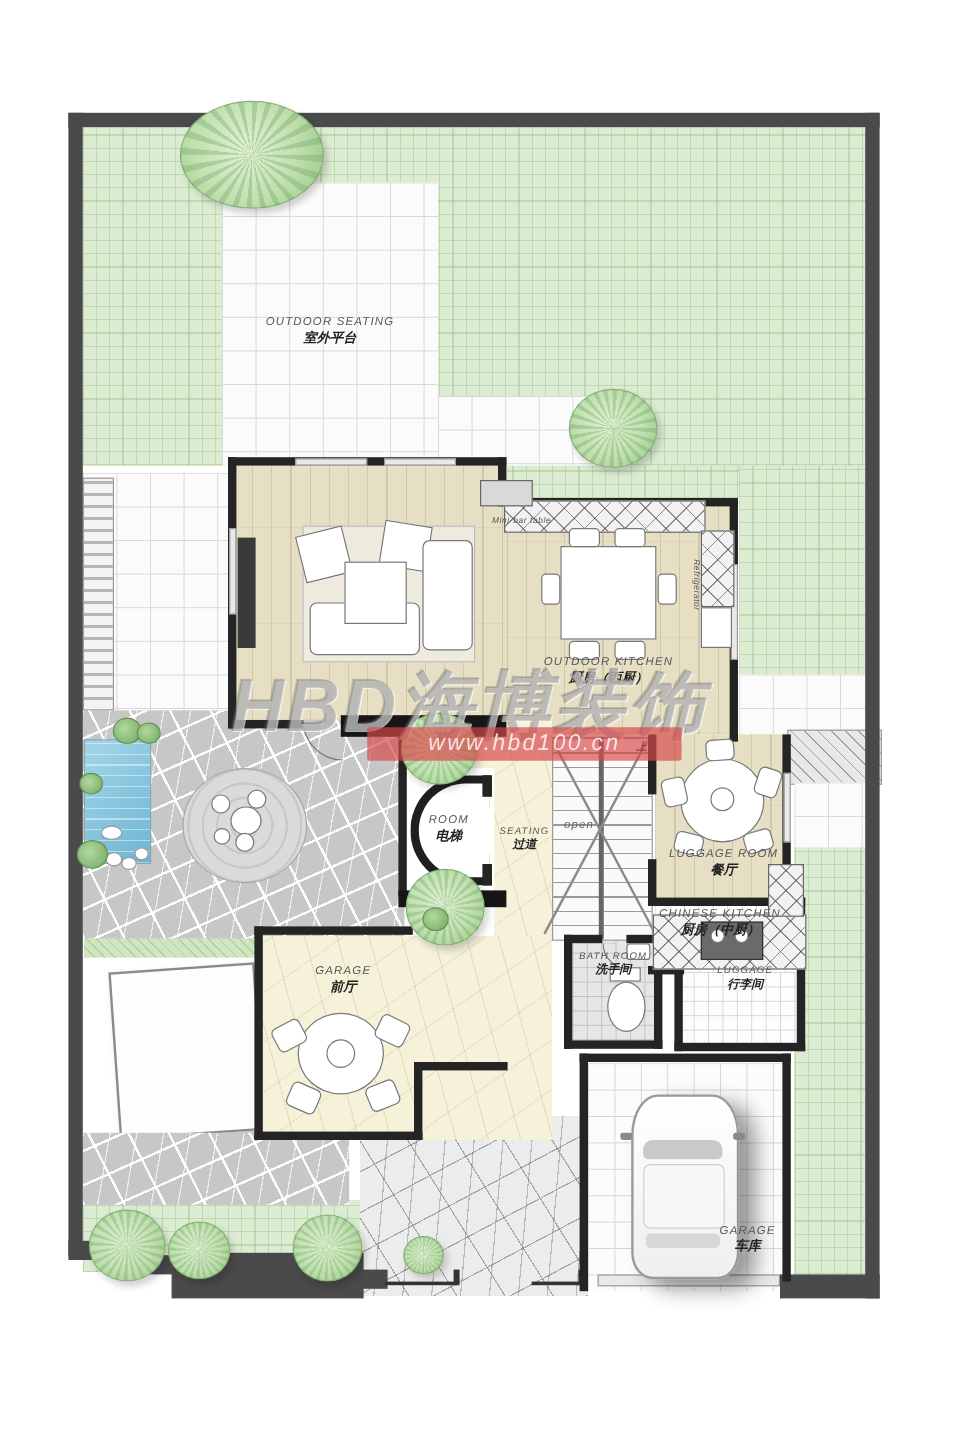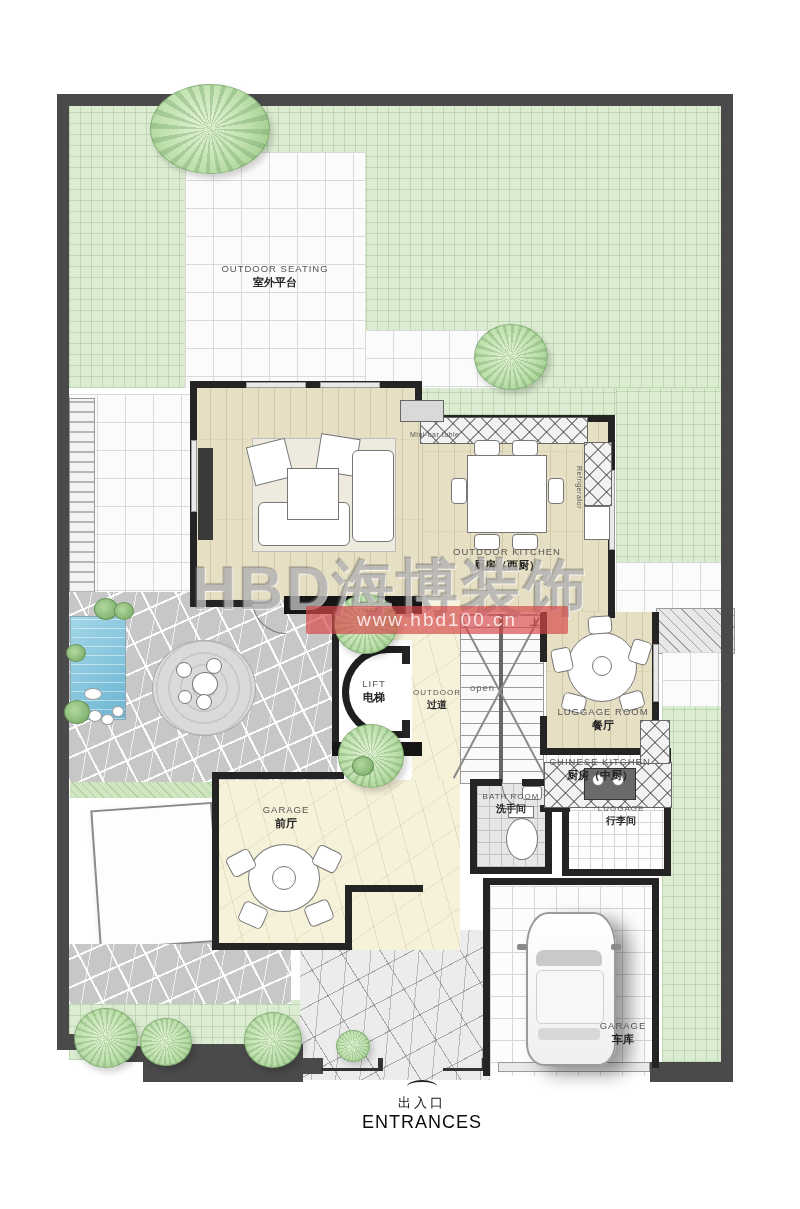--- a/index.html
+++ b/index.html
@@ -1,17 +1,17 @@
 <!DOCTYPE html>
 <html><head>
 <meta charset="utf-8">
 <style>
   html,body{margin:0;padding:0;background:#ffffff;}
   .plan{position:relative;width:800px;height:1180px;background:#ffffff;overflow:hidden;
-        font-family:"Liberation Sans",sans-serif;}
+        font-family:"Liberation Sans",sans-serif;font-style:italic;}
   .abs{position:absolute;}
   
   .lawn{position:absolute;background-color:#dcecd2;
     background-image:
       repeating-linear-gradient(0deg, rgba(130,180,115,.33) 0 1px, transparent 1px 11px),
       repeating-linear-gradient(90deg, rgba(130,180,115,.33) 0 1px, transparent 1px 11px);}
   .hedge{position:absolute;background-color:#cfe6c0;
     background-image:repeating-linear-gradient(45deg, rgba(120,170,100,.35) 0 1px, transparent 1px 6px);}
   .tiles{position:absolute;background-color:#fbfbfb;
     background-image:
@@ -314,45 +314,40 @@
   </div>
   <div class="lbl small" style="left:621px;top:804px">
     <div class="en">LUGGAGE</div>
     <div class="zh">行李间</div>
   </div>
   <div class="lbl small" style="left:511px;top:792px">
     <div class="en">BATH ROOM</div>
     <div class="zh">洗手间</div>
   </div>
   <div class="lbl" style="left:374px;top:678px">
-    <div class="en">LIFT</div>
+    <div class="en">ROOM</div>
     <div class="zh">电梯</div>
   </div>
   <div class="lbl small" style="left:437px;top:688px">
-    <div class="en">OUTDOOR</div>
+    <div class="en">SEATING</div>
     <div class="zh">过道</div>
   </div>
   <div class="lbl" style="left:286px;top:804px">
     <div class="en">GARAGE</div>
     <div class="zh">前厅</div>
   </div>
   <div class="lbl" style="left:623px;top:1020px">
     <div class="en">GARAGE</div>
     <div class="zh">车库</div>
   </div>
 
   <div class="tiny" style="left:410px;top:431px">Mini-bar table</div>
   <div class="tiny vert" style="left:576px;top:466px">Refrigerator</div>
   <div class="open-lbl" style="left:470px;top:682px">open</div>
   <div class="up-lbl" style="left:530px;top:616px">上</div>
 
-  <div class="ent" style="left:422px;top:1080px">
-    <div class="sym"></div>
-    <div class="zh">出入口</div>
-    <div class="en">ENTRANCES</div>
-  </div>
 
   <div class="wm-text">HBD海博装饰</div>
   <div class="wm-red">
     <span>www.hbd100.cn</span>
   </div>
 
 </div>
 
 </body></html>

